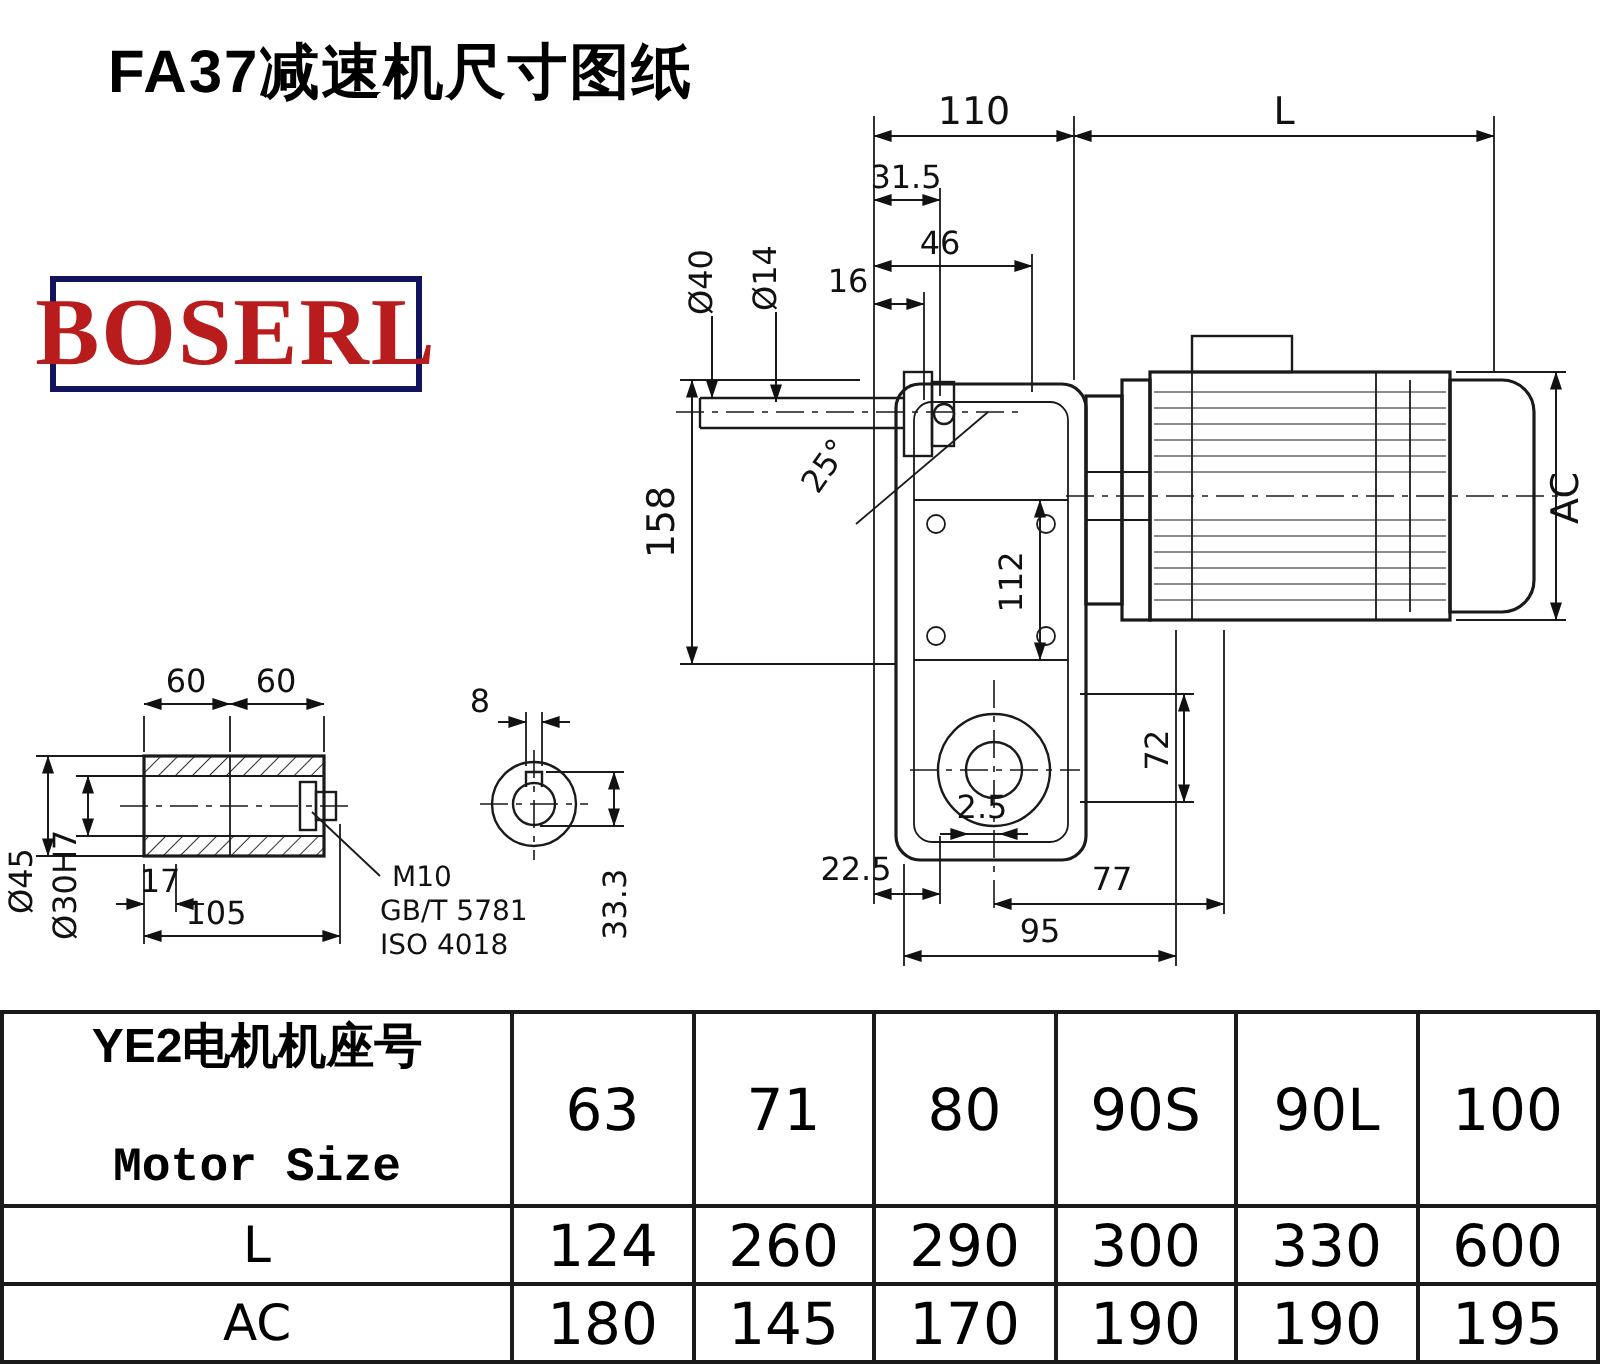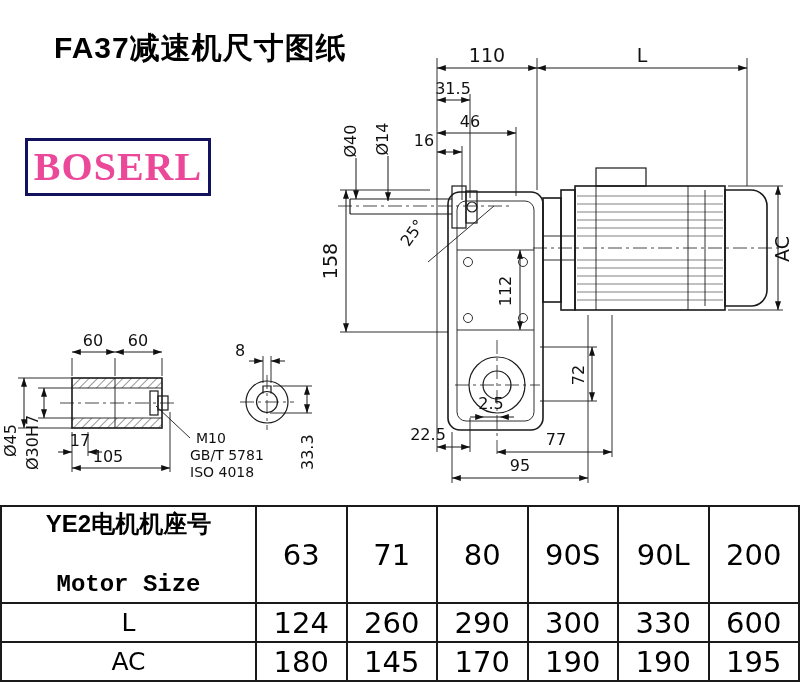--- a/index.html
+++ b/index.html
@@ -1,19 +1,19 @@
 <!DOCTYPE html>
 <html><head>
 <meta charset="utf-8">
 <style>
   html,body{margin:0;padding:0;background:#ffffff;}
   .page{position:relative;width:800px;height:682px;background:#fff;font-family:"DejaVu Sans",sans-serif;overflow:hidden;}
-  .page-title{position:absolute;top:28px;left:54px;font-size:30px;font-weight:bold;color:#000;letter-spacing:1px;font-family:"Liberation Sans",sans-serif;}
+  .page-title{position:absolute;top:16px;left:54px;font-size:30px;font-weight:bold;color:#000;letter-spacing:1px;font-family:"Liberation Sans",sans-serif;}
   .logo-box{position:absolute;top:138px;left:25px;width:180px;height:52px;border:3px solid #12125f;display:flex;align-items:center;justify-content:center;background:#fff;}
-  .logo-text{font-family:"Liberation Serif",serif;font-weight:bold;font-size:40px;color:#ec4899;letter-spacing:1px;line-height:1;}
+  .logo-text{font-family:"Liberation Serif",serif;font-weight:bold;font-size:48px;color:#b91c1c;letter-spacing:1px;line-height:1;}
   svg.drawing{position:absolute;top:0;left:0;}
   .ol{stroke:#1a1a1a;stroke-width:1.6;fill:none;}
   .ml{stroke:#1a1a1a;stroke-width:1.2;fill:none;}
   .tl{stroke:#1a1a1a;stroke-width:0.9;fill:none;}
   .dl{stroke:#1a1a1a;stroke-width:1;fill:none;}
   .fin{stroke:#1a1a1a;stroke-width:0.55;fill:none;}
   .cl{stroke:#1a1a1a;stroke-width:0.8;fill:none;stroke-dasharray:14 4 3 4;}
   text.dim{font:16px "DejaVu Sans",sans-serif;fill:#111;text-anchor:middle;}
   text.dim.big{font-size:19px;}
   text.dim.sm{font-size:14px;}
@@ -219,21 +219,21 @@
         <tr style="height:70px">
       <th>
         <div class="hdr-cn">YE2电机机座号</div>
         <div class="hdr-en">Motor Size</div>
       </th>
       <th class="num">63</th>
       <th class="num">71</th>
       <th class="num">80</th>
       <th class="num">90S</th>
       <th class="num">90L</th>
-      <th class="num">200</th>
+      <th class="num">100</th>
     </tr>
     <tr style="height:37px">
       <td class="lbl">L</td>
       <td class="num">124</td>
       <td class="num">260</td>
       <td class="num">290</td>
       <td class="num">300</td>
       <td class="num">330</td>
       <td class="num">600</td>
     </tr>

